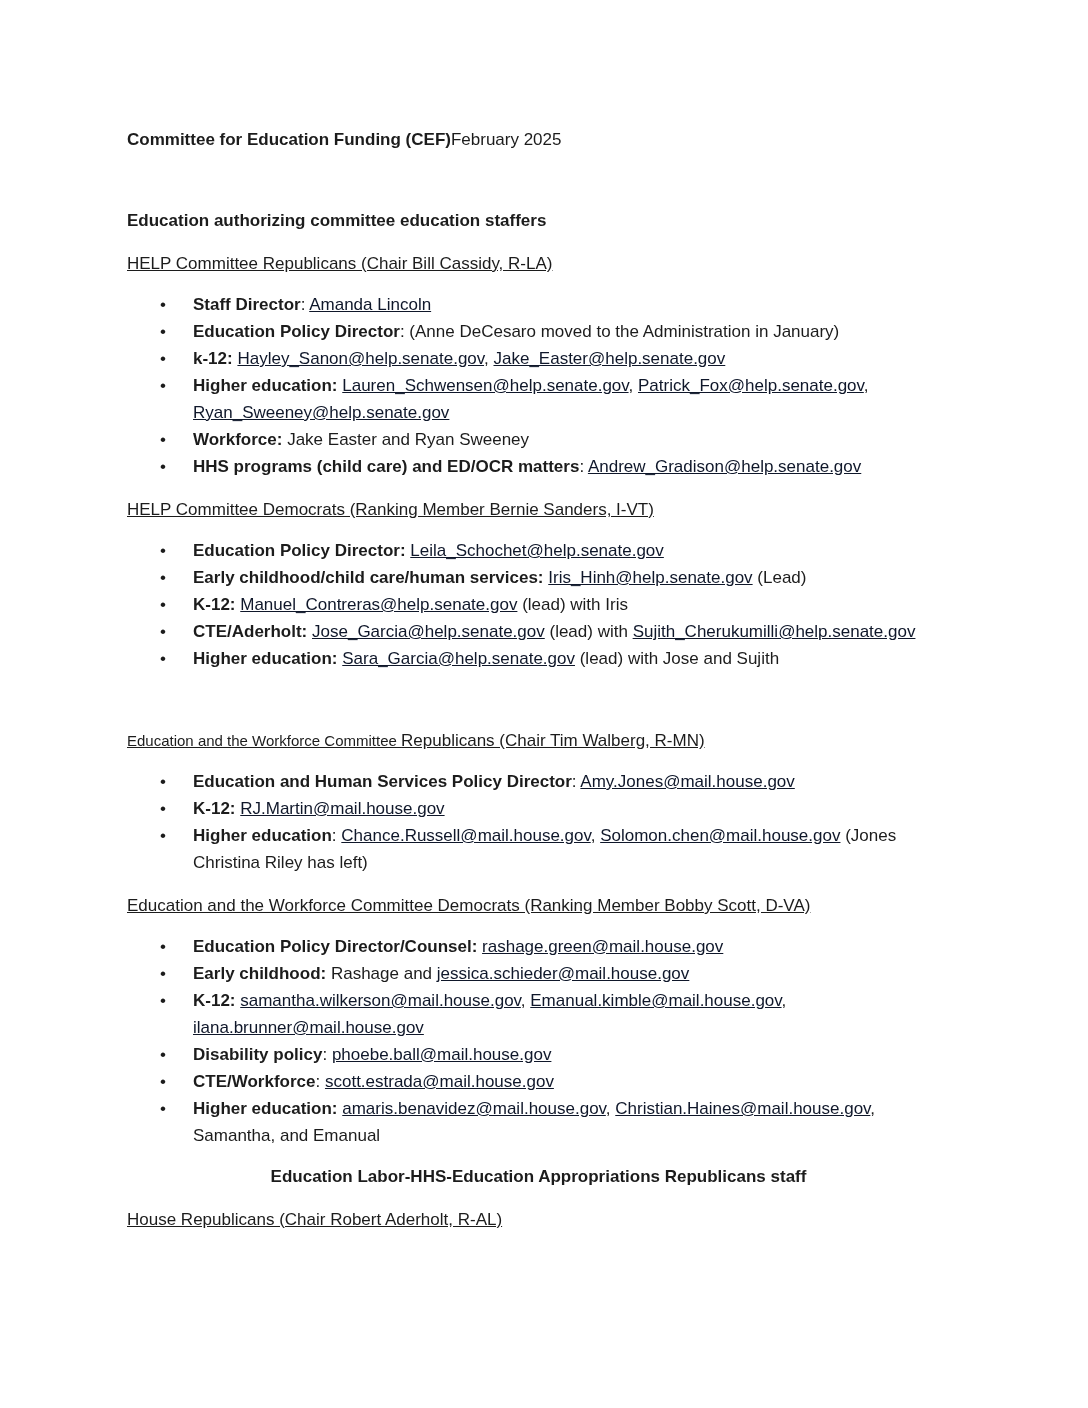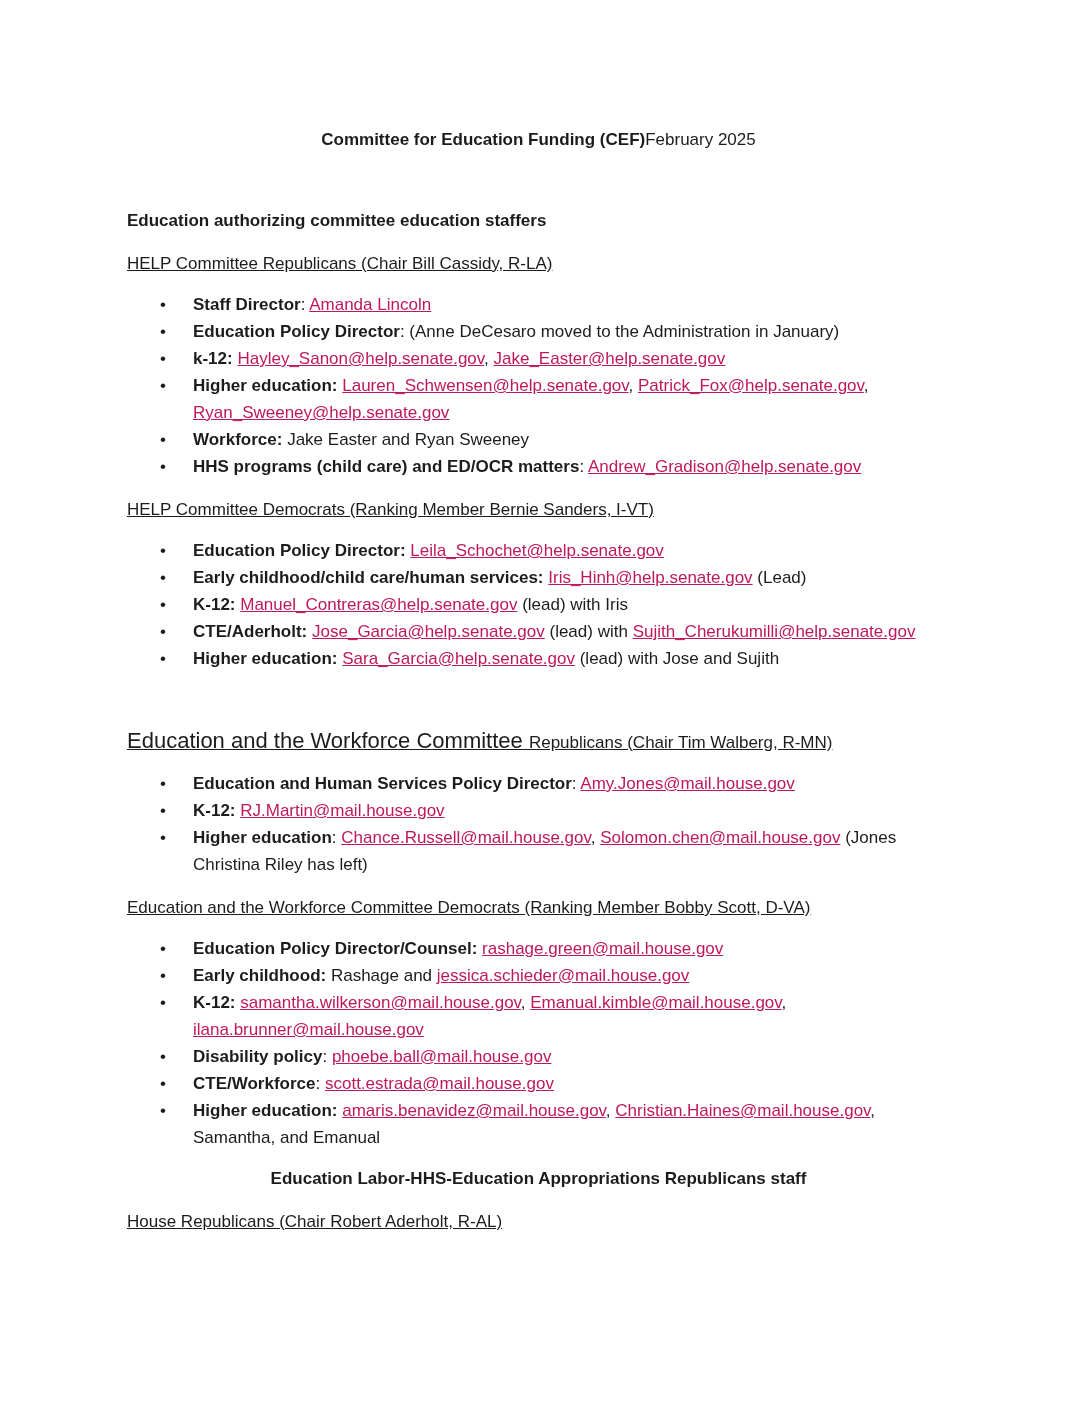--- a/index.html
+++ b/index.html
@@ -8,52 +8,52 @@
     width: 1088px;
     height: 1408px;
     box-sizing: border-box;
     padding: 126px 138px 0 127px;
     background: #ffffff;
     font-family: "Liberation Sans", sans-serif;
     font-size: 17px;
     color: #1c1c1c;
     overflow: hidden;
   }
-  .doc-header { display:flex; justify-content:center; align-items:baseline; line-height:27px; }
+  .doc-header { display:flex; justify-content:flex-start; align-items:baseline; line-height:27px; }
   .doc-header .left { font-weight:700; }
   .doc-title {
     margin-top: 54px;
     text-align: left;
     font-weight: 700;
     line-height: 27px;
   }
   section { margin-top: 15px; }
   section.gap-large { margin-top: 54px; }
   .sec-heading {
     margin: 8px 0 13px 0;
     font-size: 17px;
     font-weight: 400;
     text-decoration: underline;
     line-height: 29px;
   }
-  .sec-heading .big { font-size: 22px; }
+  .sec-heading .big { font-size: 15px; }
   ul.blist { list-style:none; margin:0; padding:0; }
   ul.blist li {
     position: relative;
     padding-left: 66px;
     line-height: 27px;
   }
   ul.blist li::before {
     content: "\2022";
     position: absolute;
     left: 33px;
     top: 0;
   }
   .b { font-weight: 700; text-align: center; }
-  a.lnk { color: #be185d; cursor: pointer; }
+  a.lnk { color: #0f172a; cursor: pointer; }
   .center-title {
     margin: 14px 0 13px 0;
     text-align: center;
     font-weight: 700;
     line-height: 27px;
   }
 </style>
 </head>
 <body>
 

